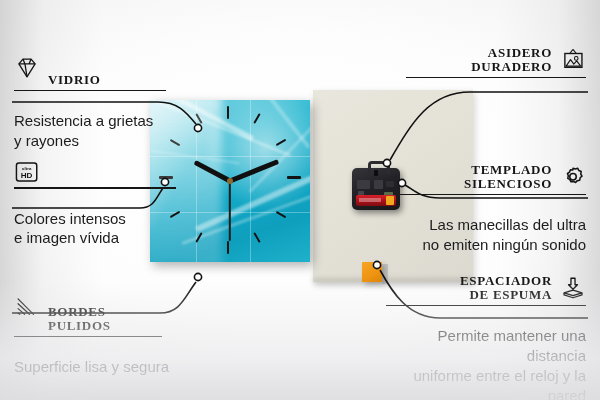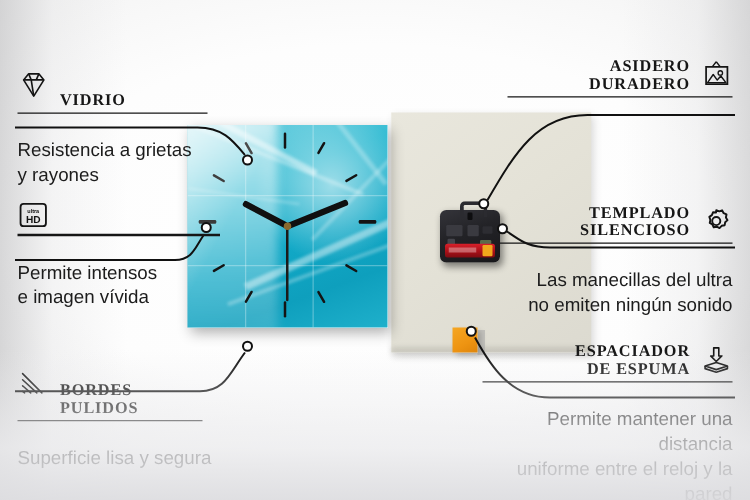--- a/index.html
+++ b/index.html
@@ -230,21 +230,21 @@
 
   <div class="feat left" style="left:14px;top:160px;width:190px;">
     <div class="head">
       <svg class="ico" viewBox="0 0 32 28">
         <rect x="3" y="3" width="25" height="22" rx="3" fill="none" stroke="#141414" stroke-width="1.8"></rect>
         <text x="15.5" y="11.6" font-family="Liberation Sans, sans-serif" font-size="5.4" font-weight="bold" fill="#141414" text-anchor="middle">ultra</text>
         <text x="15.5" y="21.5" font-family="Liberation Sans, sans-serif" font-size="10" font-weight="bold" fill="#141414" text-anchor="middle">HD</text>
       </svg>
     </div>
     <div class="rule" style="width:162px;"></div>
-    <div class="desc">Permite intensos
+    <div class="desc">Colores intensos
 e imagen vívida</div>
   </div>
 
   <div class="feat left" style="left:14px;top:282px;width:185px;">
     <div class="head">
       <svg class="ico" viewBox="0 0 32 28">
         <g stroke="#141414" stroke-width="1.5" stroke-linecap="round">
           <path d="M5,4 L24,23"></path>
             <path d="M5,10 L19,23"></path>
             <path d="M5,16 L13,23"></path>

